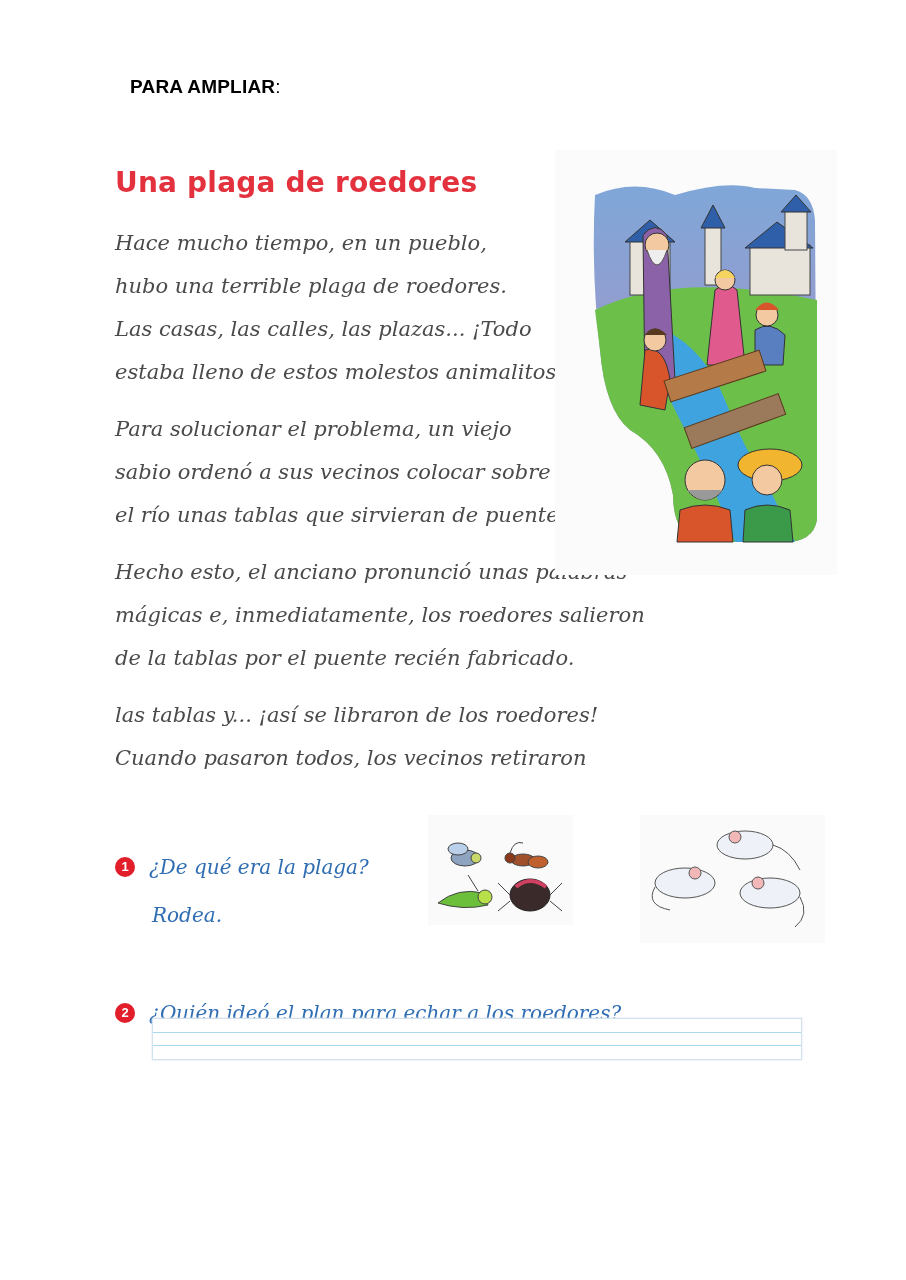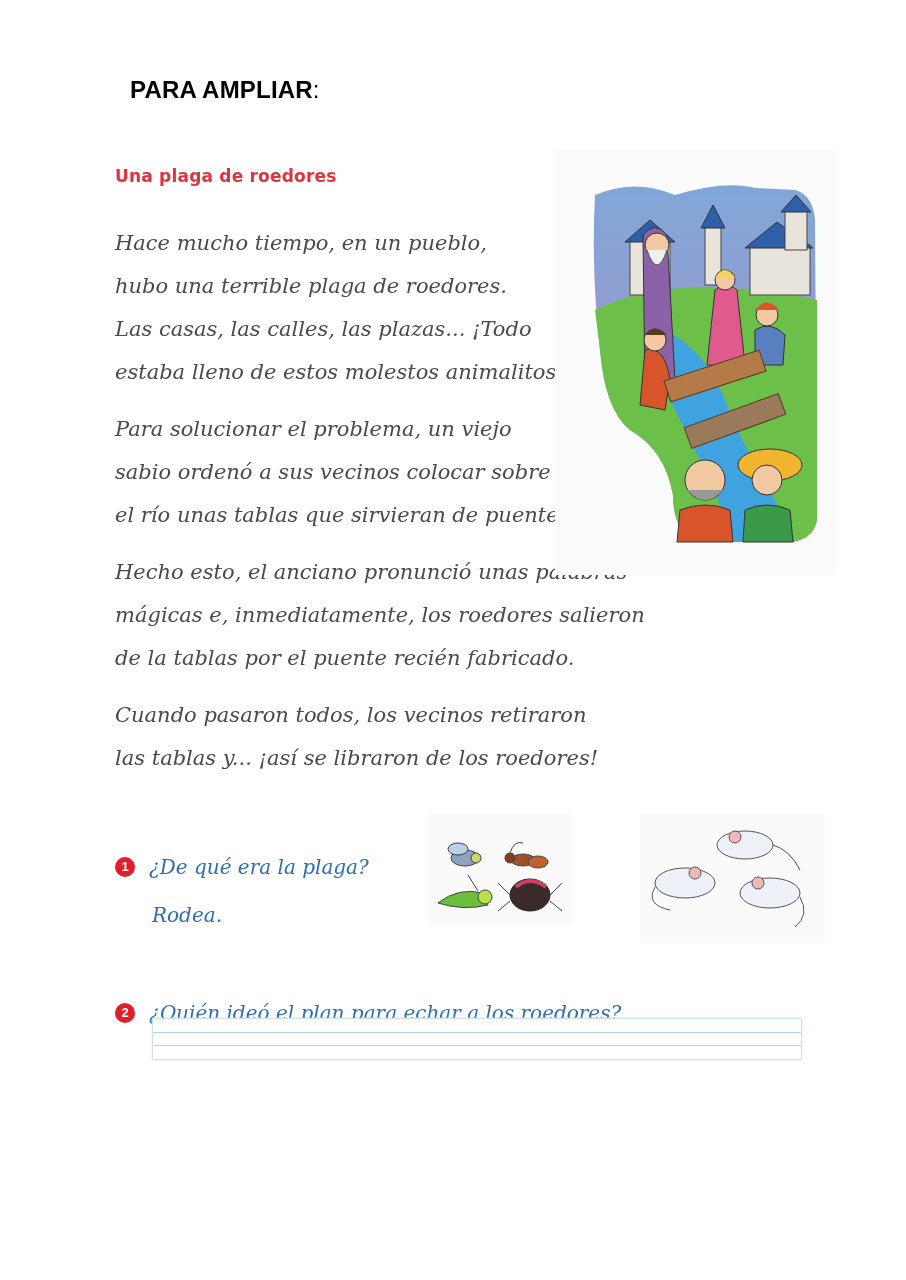--- a/index.html
+++ b/index.html
@@ -1,19 +1,19 @@
 <!DOCTYPE html>
 <html><head>
 <meta charset="utf-8">
 <style>
   html, body { margin: 0; padding: 0; background: #ffffff; }
   body { width: 906px; height: 1280px; position: relative; overflow: hidden; font-family: "Liberation Sans", sans-serif; }
-  .heading { position: absolute; left: 130px; top: 76px; font-size: 24px; font-weight: bold; color: #000; letter-spacing: 0.2px; }
+  .heading { position: absolute; left: 130px; top: 76px; font-size: 19px; font-weight: bold; color: #000; letter-spacing: 0.2px; }
   .heading .colon { font-weight: normal; }
-  .title { position: absolute; left: 115px; top: 166px; font-family: "DejaVu Sans", sans-serif; font-weight: bold; font-size: 17px; color: #e3323e; letter-spacing: 0.2px; }
+  .title { position: absolute; left: 115px; top: 166px; font-family: "DejaVu Sans", sans-serif; font-weight: bold; font-size: 28px; color: #e3323e; letter-spacing: 0.2px; }
   .story { position: absolute; left: 115px; top: 225px; width: 620px; font-family: "DejaVu Serif", serif; font-style: italic; color: #4a4a4a; font-size: 21px; }
   .story .para { margin: 0 0 14px 0; font-style: italic; }
   .story .line { height: 43px; line-height: 36px; white-space: nowrap; }
   .illustration { position: absolute; left: 555px; top: 150px; width: 282px; height: 425px; background: #fbfbfb; }
   .ill-svg { position: absolute; left: 0; top: 0; }
   .q { position: absolute; left: 115px; font-family: "DejaVu Serif", serif; font-style: italic; color: #2f6db3; font-size: 20px; margin-top: 43px; }
   .q .num { display: inline-block; width: 20px; height: 20px; border-radius: 50%; background: #e21e2a; color: #fff; font-family: "Liberation Sans", sans-serif; font-style: normal; font-weight: bold; font-size: 13px; text-align: center; line-height: 20px; vertical-align: 3px; margin-right: 14px; }
   .q1 { top: 812px; }
   .q1 .sub { position: absolute; left: 37px; top: 48px; white-space: nowrap; }
   .q2 { top: 958px; white-space: nowrap; }
@@ -41,22 +41,22 @@
     <div class="line">Para solucionar el problema, un viejo</div>
     <div class="line">sabio ordenó a sus vecinos colocar sobre</div>
     <div class="line">el río unas tablas que sirvieran de puente.</div>
   </div>
   <div class="para">
     <div class="line">Hecho esto, el anciano pronunció unas palabras</div>
     <div class="line">mágicas e, inmediatamente, los roedores salieron</div>
     <div class="line">de la tablas por el puente recién fabricado.</div>
   </div>
   <div class="para">
+    <div class="line">las tablas y... ¡así se libraron de los roedores!</div>
     <div class="line">Cuando pasaron todos, los vecinos retiraron</div>
-    <div class="line">las tablas y... ¡así se libraron de los roedores!</div>
   </div>
 </div>
 
 <div class="illustration" title="Old wise man, villagers placing wooden planks as a bridge over a river in a village">
   <svg class="ill-svg" width="282" height="425" viewBox="0 0 282 425">
     <defs>
       <linearGradient id="sky" x1="0" y1="0" x2="0" y2="1">
         <stop offset="0" stop-color="#7fa7d8"></stop>
         <stop offset="1" stop-color="#b58bc0"></stop>
       </linearGradient>

